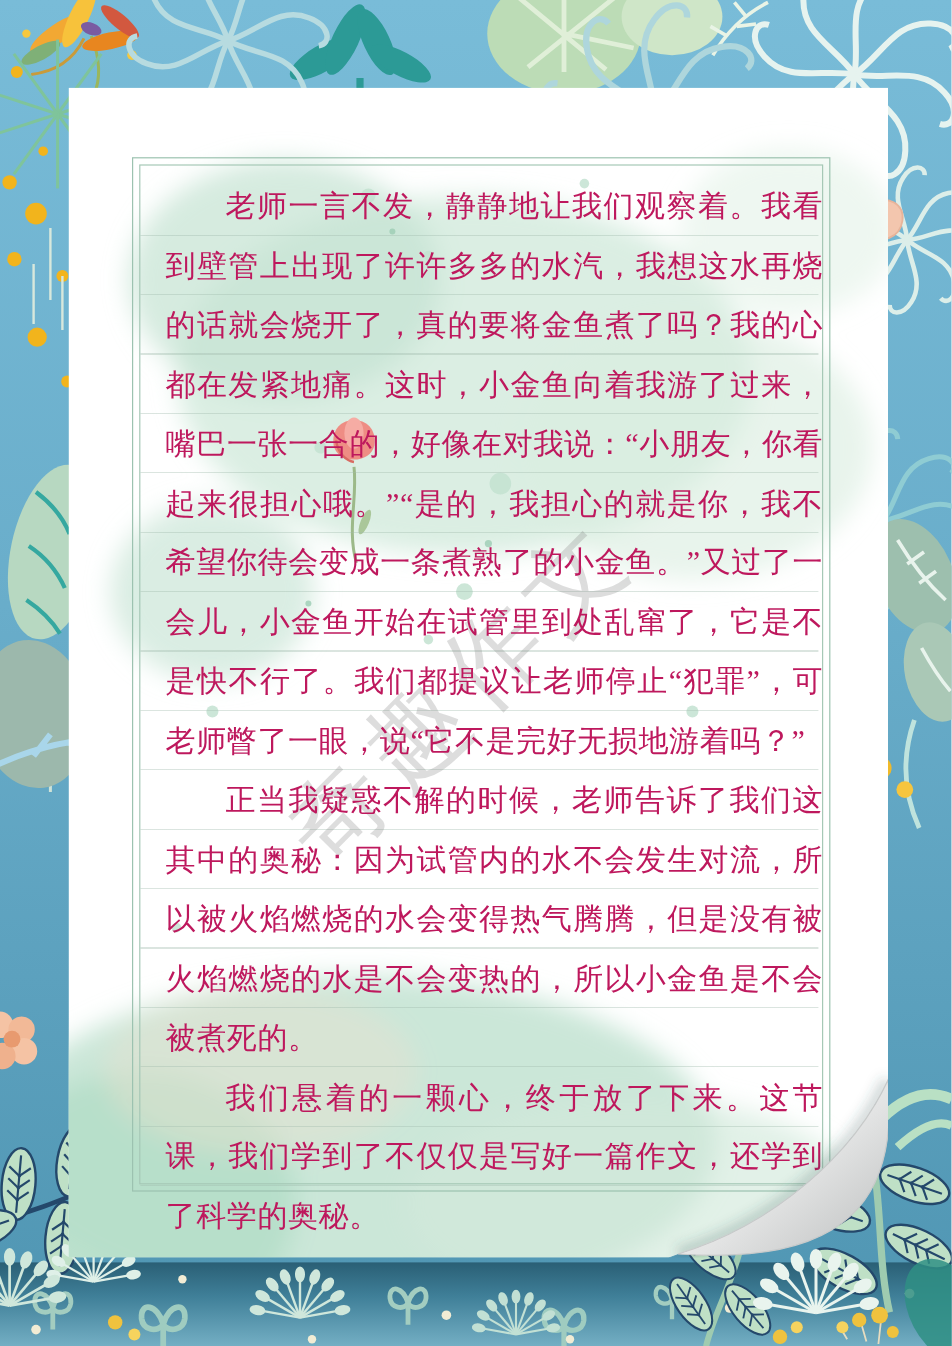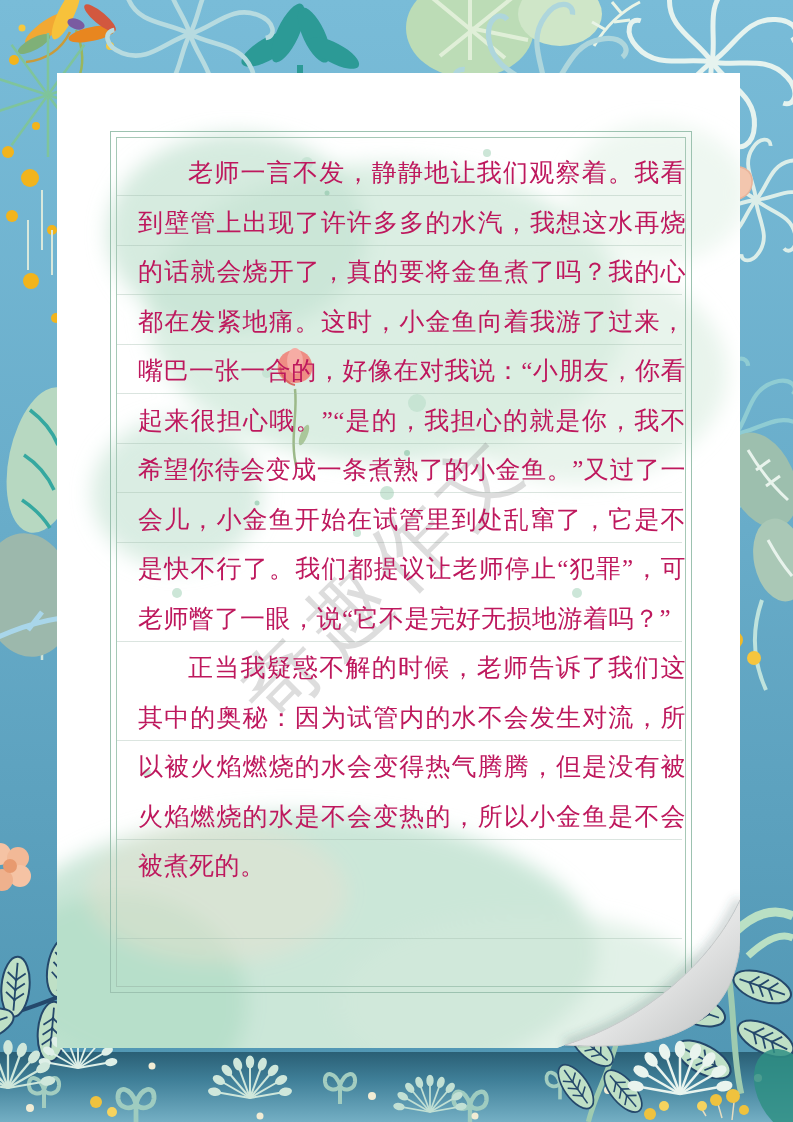--- a/index.html
+++ b/index.html
@@ -303,20 +303,21 @@
 
     <div class="frame-outer">
       <div class="frame-inner"></div>
     </div>
 
     <div class="watermark">奇趣作文</div>
 
     <div class="essay">
       <p>老师一言不发，静静地让我们观察着。我看到壁管上出现了许许多多的水汽，我想这水再烧的话就会烧开了，真的要将金鱼煮了吗？我的心都在发紧地痛。这时，小金鱼向着我游了过来，嘴巴一张一合的，好像在对我说：“小朋友，你看起来很担心哦。”“是的，我担心的就是你，我不希望你待会变成一条煮熟了的小金鱼。”又过了一会儿，小金鱼开始在试管里到处乱窜了，它是不是快不行了。我们都提议让老师停止“犯罪”，可老师瞥了一眼，说“它不是完好无损地游着吗？”</p>
       <p>正当我疑惑不解的时候，老师告诉了我们这其中的奥秘：因为试管内的水不会发生对流，所以被火焰燃烧的水会变得热气腾腾，但是没有被火焰燃烧的水是不会变热的，所以小金鱼是不会被煮死的。</p>
+      <p>我们悬着的一颗心，终于放了下来。这节课，我们学到了不仅仅是写好一篇作文，还学到了科学的奥秘。</p>
     </div>
   </div>
 
   <svg class="curl-svg" width="683" height="975" viewBox="0 0 683 975">
     <defs>
       <linearGradient id="curlGrad" x1="0" y1="0" x2="1" y2="1">
         <stop offset="0" stop-color="#ffffff"></stop>
           <stop offset=".55" stop-color="#e3e4e4"></stop>
         <stop offset="1" stop-color="#bdbfbf"></stop>
       </linearGradient>

